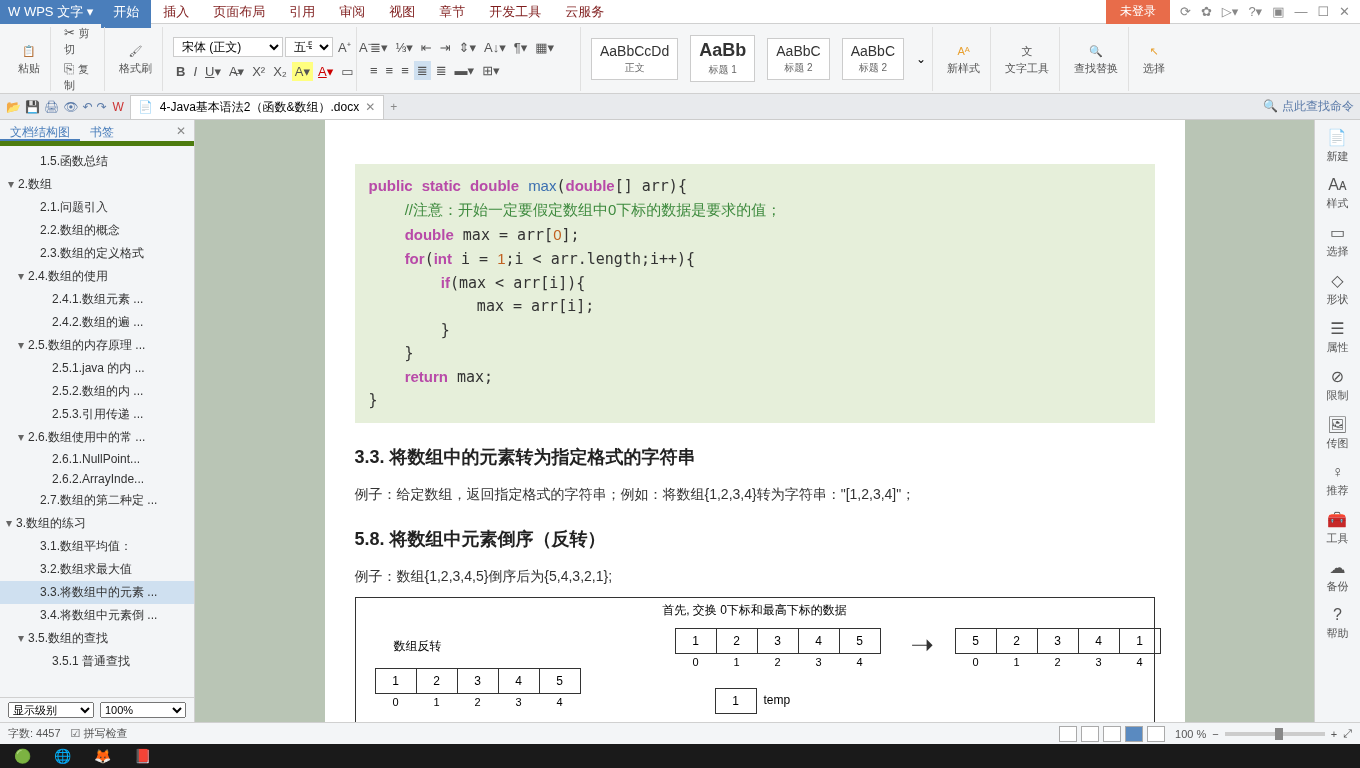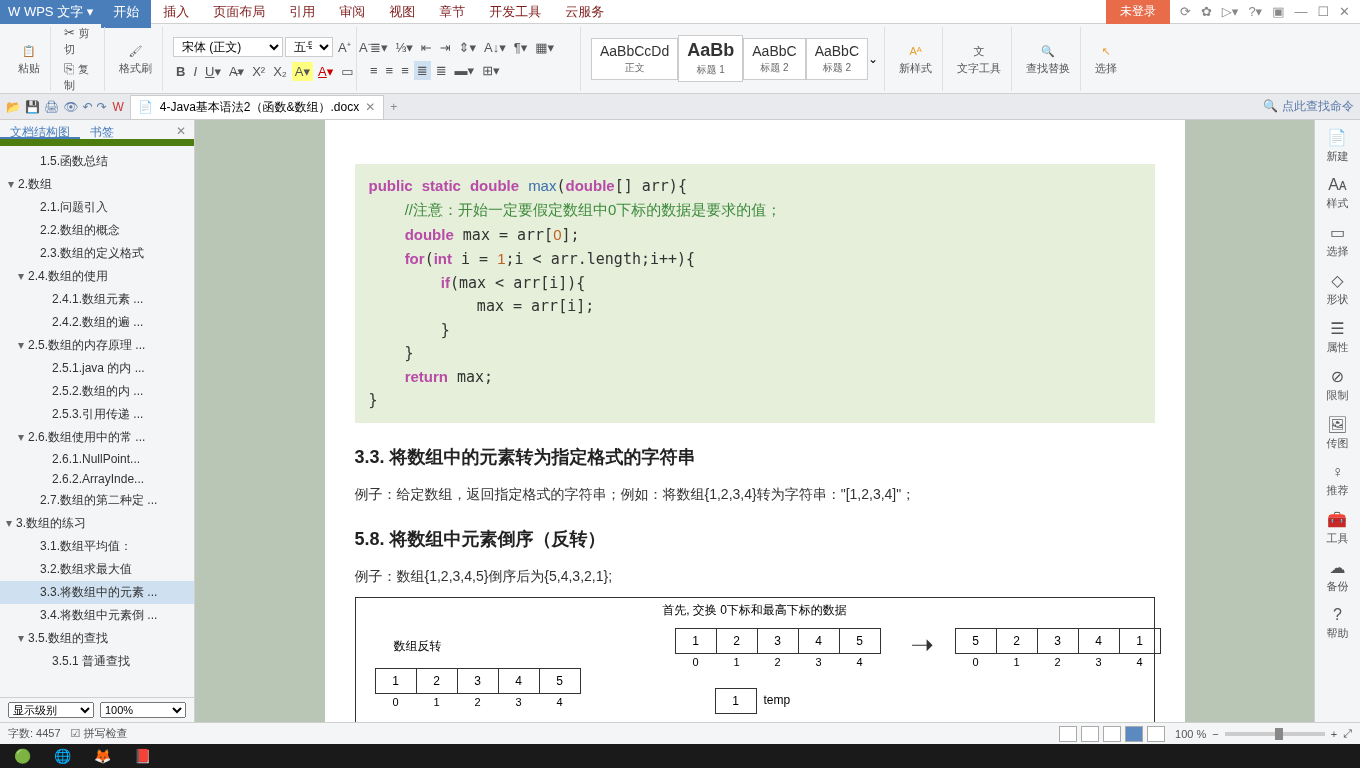--- a/index.html
+++ b/index.html
@@ -10,42 +10,42 @@
 .titlebar .menutabs { display: flex; height: 32px; }
 .titlebar .menutab { padding: 0 12px; display: flex; align-items: center; cursor: pointer; color: #7f1d1d; font-size: 13px; }
 .titlebar .menutab.active { background: #4a7ebb; color: #fff; }
 .titlebar .spacer { flex: 1; }
 .titlebar .login { background: #e86c4a; color: #fff; padding: 0 14px; height: 24px; display: flex; align-items: center; font-size: 12px; }
 .titlebar .wincontrols { display: flex; gap: 10px; padding: 0 10px; color: #888; }
 .titlebar .wincontrols span { cursor: pointer; font-size: 13px; }
 
 .ribbon { height: 70px; background: #f5f6f7; border-bottom: 1px solid #d0d0d0; display: flex; align-items: center; padding: 2px 8px; gap: 4px; }
 .ribbon .group { display: flex; flex-direction: column; align-items: center; padding: 0 6px; border-right: 1px solid #e0e0e0; height: 64px; justify-content: center; }
-.ribbon .group.row { flex-direction: row; gap: 0; flex-wrap: wrap; }
+.ribbon .group.row { flex-direction: row; gap: 12px; flex-wrap: wrap; }
 .ribbon .bigbtn { display: flex; flex-direction: column; align-items: center; font-size: 11px; color: #555; cursor: pointer; padding: 2px 4px; }
 .ribbon .icon { width: 20px; height: 20px; display: inline-flex; align-items: center; justify-content: center; }
 .ribbon .iconbtn { padding: 2px 3px; cursor: pointer; color: #555; font-size: 13px; }
 .ribbon select, .ribbon .combo { font-size: 12px; height: 20px; border: 1px solid #ccc; background: #fff; padding: 0 4px; }
 .ribbon .fontrow { display: flex; gap: 2px; align-items: center; }
 .ribbon .stylebox { border: 1px solid #ccc; padding: 4px 8px; font-size: 11px; text-align: center; cursor: pointer; background: #fff; min-width: 56px; }
 .ribbon .stylebox .preview { font-size: 14px; color: #333; }
 .ribbon .stylebox .label { font-size: 10px; color: #666; margin-top: 2px; }
 
 .doctabs { height: 26px; background: #e8eaed; display: flex; align-items: center; padding: 0 6px; gap: 6px; border-bottom: 1px solid #ccc; }
 .doctabs .qat { display: flex; gap: 4px; color: #5a7aa8; }
 .doctabs .qat span { cursor: pointer; }
 .doctabs .tab { background: #fff; border: 1px solid #ccc; border-bottom: none; padding: 3px 8px; display: flex; align-items: center; gap: 6px; font-size: 12px; }
 .doctabs .tab .close { color: #888; cursor: pointer; }
 .doctabs .spacer { flex: 1; }
 .doctabs .search { color: #5a7aa8; font-size: 12px; cursor: pointer; }
 
 .mainarea { display: flex; height: 602px; }
 
 .navpanel { width: 195px; background: #f3f5f7; border-right: 1px solid #d0d0d0; display: flex; flex-direction: column; }
-.navpanel .navtabs { display: flex; height: 26px; border-bottom: 7px solid #4d7c0f; font-size: 12px; }
+.navpanel .navtabs { display: flex; height: 26px; border-bottom: 5px solid #4d7c0f; font-size: 12px; }
 .navpanel .navtab { padding: 4px 10px; cursor: pointer; color: #4a7ebb; }
 .navpanel .navtab.active { border-bottom: 2px solid #4a7ebb; }
 .navpanel .navclose { margin-left: auto; padding: 4px 8px; color: #888; cursor: pointer; }
 .navpanel .tree { flex: 1; overflow-y: auto; font-size: 12px; padding: 4px 0; }
 .navpanel .tree-item { padding: 3px 6px; cursor: pointer; white-space: nowrap; overflow: hidden; text-overflow: ellipsis; color: #333; }
 .navpanel .tree-item.active { background: #cfe0f0; }
 .navpanel .tree-item .caret { display: inline-block; width: 10px; color: #666; }
 .navpanel .navfoot { display: flex; gap: 6px; padding: 4px 8px; border-top: 1px solid #d0d0d0; align-items: center; }
 .navpanel .navfoot select { flex: 1; font-size: 11px; }
 

